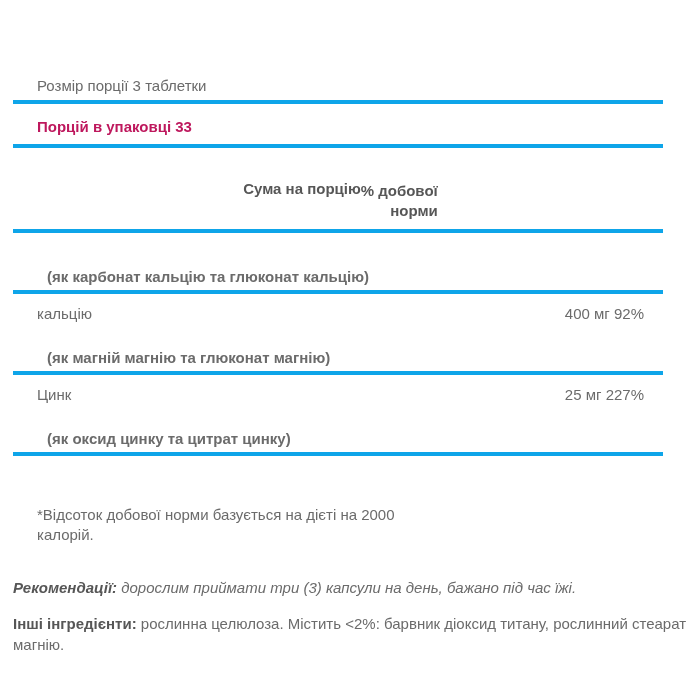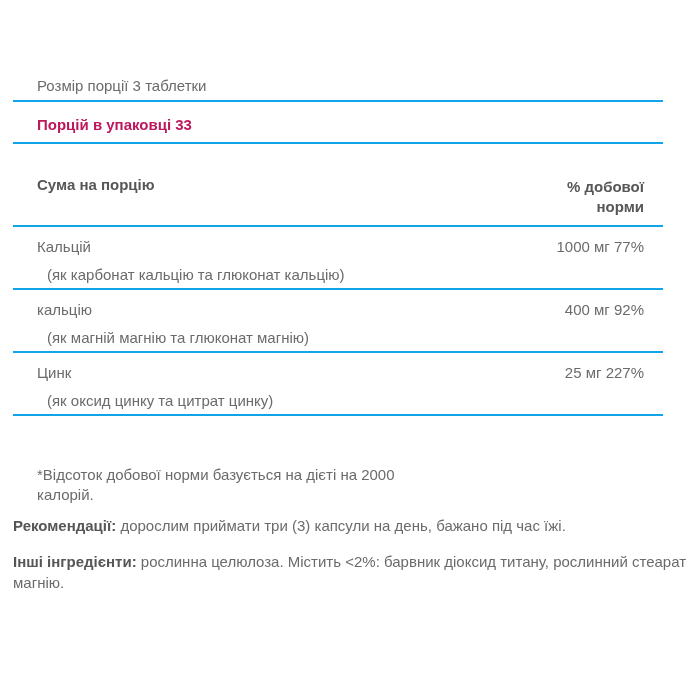--- a/index.html
+++ b/index.html
@@ -17,36 +17,36 @@
     padding-left: 13px;
     width: 687px;
     box-sizing: border-box;
     color: #6b6b6b;
     font-size: 15px;
   }
   .facts-table {
     width: 650px;
   }
   .rule-row {
-    border-bottom: 2px solid #0ea5e9;
+    border-bottom: 4px solid #0ea5e9;
   }
   .serving-size-row {
     padding: 0 0 4px 24px;
     line-height: 20px;
   }
   .servings-row {
     padding: 13px 0 7px 24px;
     line-height: 20px;
     font-weight: bold;
     color: #be185d;
   }
   .header-row {
     display: flex;
     align-items: center;
-    justify-content: space-between;
+    justify-content: center;
     padding: 9px 19px 8px 24px;
     font-weight: bold;
     color: #565656;
     line-height: 20px;
   }
   .header-row .dv-label {
     text-align: right;
     white-space: pre-line;
     margin-top: 24px;
   }
@@ -56,39 +56,40 @@
   .nutrient-main {
     display: flex;
     justify-content: space-between;
     line-height: 20px;
     padding-left: 24px;
     padding-right: 19px;
   }
   .nutrient-sub {
     line-height: 20px;
     padding-left: 34px;
-    margin-top: 8px;
+    margin-top: 24px;
+    font-weight: bold;
   }
   .carb-row {
     display: flex;
     justify-content: space-between;
     padding: 10px 19px 10px 24px;
     line-height: 20px;
   }
   .footnote {
     padding: 21px 0 0 24px;
     line-height: 20px;
     white-space: pre-line;
     margin-top: 28px;
   }
   .paragraph {
     line-height: 21px;
     width: 680px;
   }
-  .paragraph.recommendations { margin-top: 10px; }
+  .paragraph.recommendations { margin-top: 32px; font-style: italic; }
   .paragraph.ingredients { }
   .paragraph b {
     color: #565656;
   }
 </style>
 </head>
 <body>
 
 <div class="sheet">
 
@@ -99,24 +100,20 @@
     <div class="servings-row rule-row">Порцій в упаковці 33</div>
 
     <div class="header-row rule-row">
       <span>Сума на порцію</span>
       <span class="dv-label">% добової
 норми</span>
     </div>
 
 
     <div class="nutrient-row rule-row">
-      <div class="nutrient-main">
-        <span>Кальцій</span>
-        <span>1000 мг 77%</span>
-      </div>
       <div class="nutrient-sub">(як карбонат кальцію та глюконат кальцію)</div>
     </div>
 
     <div class="nutrient-row rule-row">
       <div class="nutrient-main">
         <span>кальцію</span>
         <span>400 мг 92%</span>
       </div>
       <div class="nutrient-sub">(як магній магнію та глюконат магнію)</div>
     </div>

